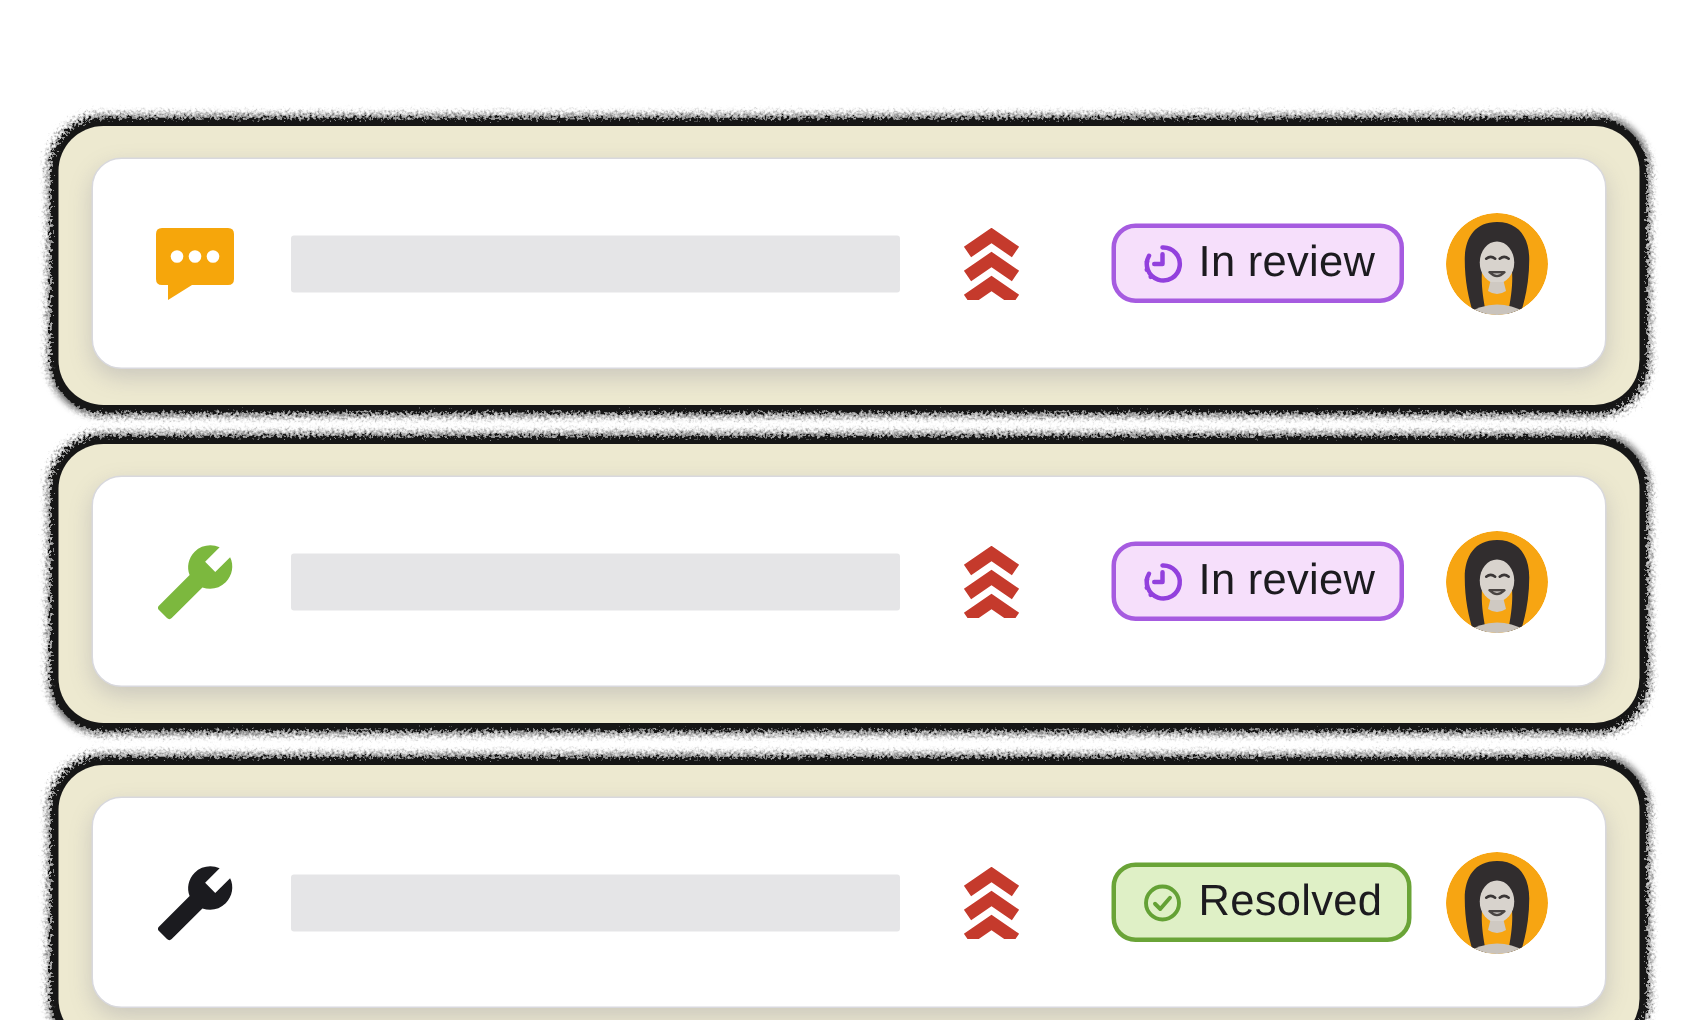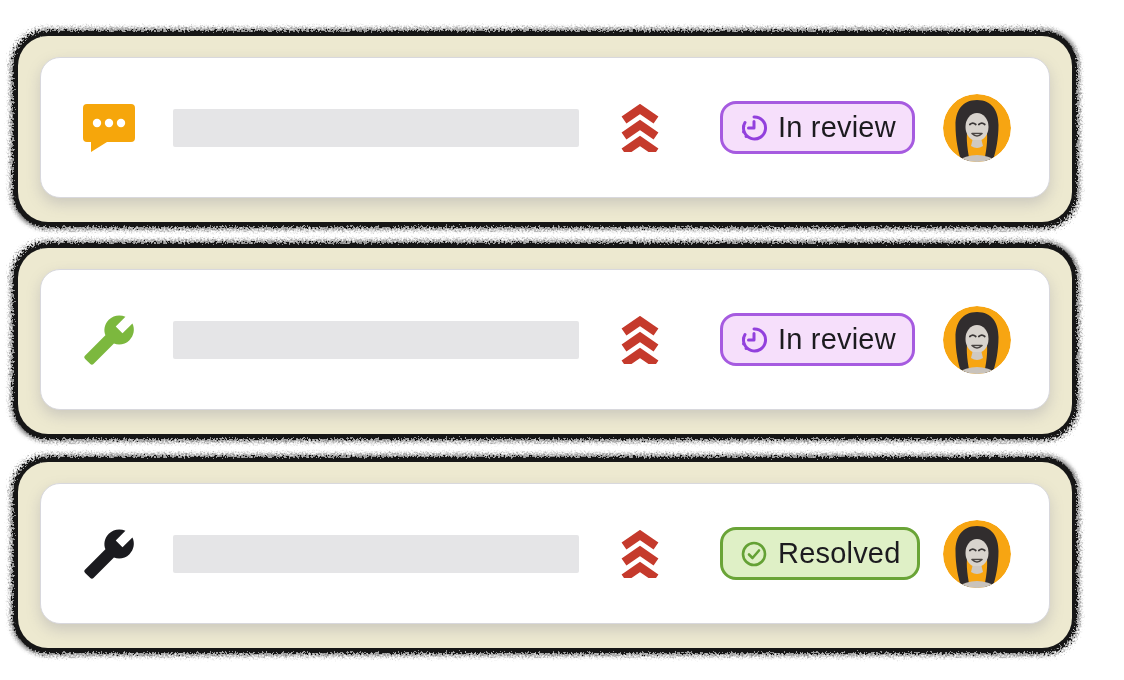--- a/index.html
+++ b/index.html
@@ -4,21 +4,21 @@
 <style>
   * { margin:0; padding:0; box-sizing:border-box; }
   html,body { background:#ffffff; }
   .canvas {
     position:relative;
     width:1124px; height:680px;
     background:#ffffff;
     font-family:"Liberation Sans", sans-serif;
     overflow:hidden;
   }
-  .ticket-wrap { position:absolute; left:18px; width:1054px; height:186px; }
+  .ticket-wrap { position:absolute; left:39px; width:1054px; height:186px;margin-top:48px; }
   .ticket-wrap.row-0 { top:36px; }
   .ticket-wrap.row-1 { top:248px; }
   .ticket-wrap.row-2 { top:462px;text-align:right; }
 
   .noise-edge {
     position:absolute; inset:-5px;
     border-radius:34px;
     background:#161616;
     box-shadow:0 0 4px 2px rgba(22,22,22,0.65);
     filter:url(#rough-edge);

